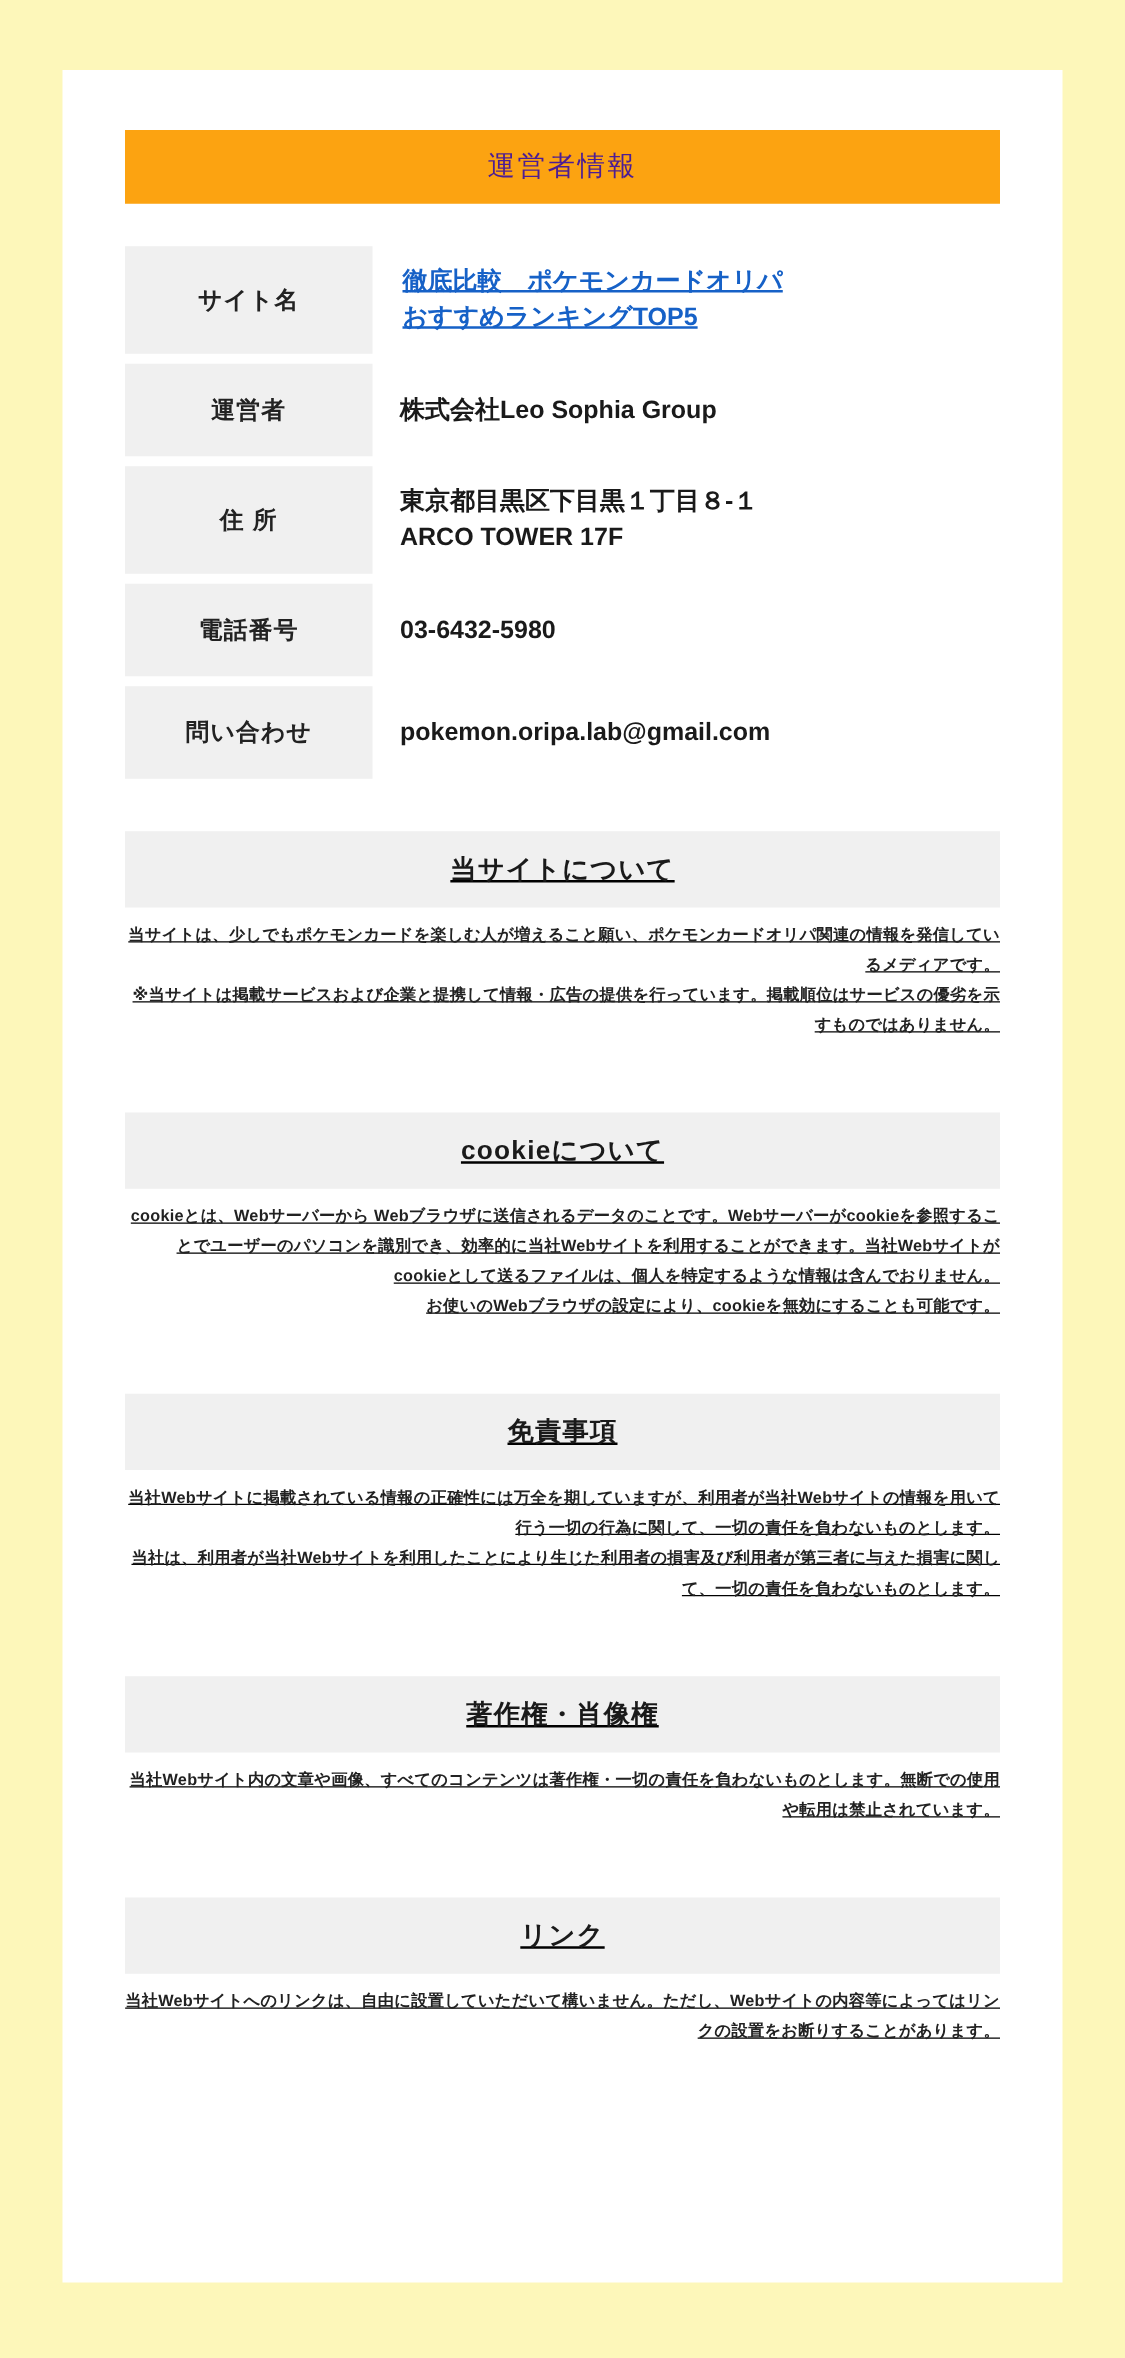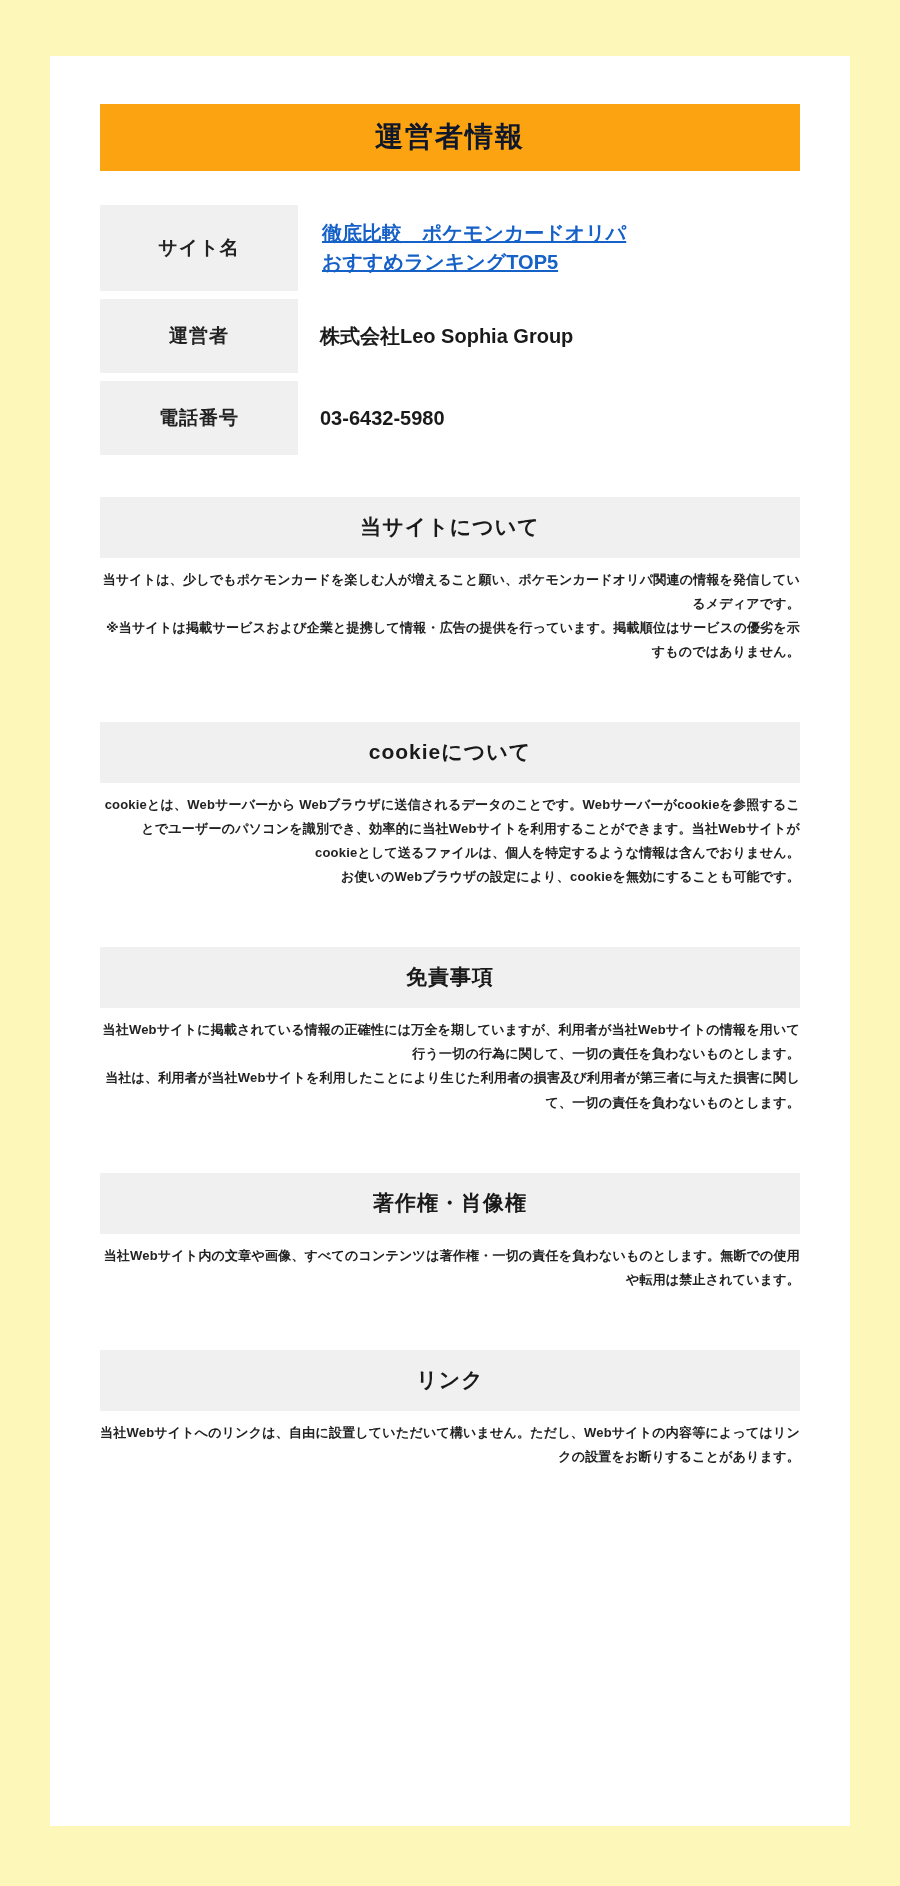--- a/index.html
+++ b/index.html
@@ -22,24 +22,24 @@
   .sheet {
     background: #ffffff;
     min-height: 1770px;
     box-sizing: border-box;
     padding: 48px 50px 60px 50px;
   }
 
   
   .header-bar {
     background: #fca311;
-    color: #0f172a;
+    color: #4c1d95;
     text-align: center;
-    font-size: 28px;
-    font-weight: bold;
+    font-size: 22px;
+    font-weight: normal;
     letter-spacing: 2px;
     padding: 14px 0 15px 0;
     margin-bottom: 26px;
   }
 
   
   .info-table {
     width: 100%;
     border-collapse: separate;
     border-spacing: 0 8px;
@@ -71,20 +71,21 @@
     cursor: pointer;
     padding-left: 24px;
   }
   .info-value .line {
     display: block;
   }
 
   
   .section {
     margin-top: 34px;
+    text-decoration: underline;
   }
   .section-title {
     background: #f0f0f0;
     text-align: center;
     font-size: 21px;
     font-weight: bold;
     color: #1a1a1a;
     padding: 16px 0 17px 0;
     letter-spacing: 1px;
   }
@@ -121,23 +122,36 @@
             <span class="line">おすすめランキングTOP5</span>
           </td>
         </tr>
         <tr>
           <td class="info-label">運営者</td>
           <td class="info-value">
             <span class="line">株式会社Leo Sophia Group</span>
           </td>
         </tr>
         <tr>
+          <td class="info-label">住 所</td>
+          <td class="info-value">
+            <span class="line">東京都目黒区下目黒１丁目８-１</span>
+            <span class="line">ARCO TOWER 17F</span>
+          </td>
+        </tr>
+        <tr>
           <td class="info-label">電話番号</td>
           <td class="info-value">
             <span class="line">03-6432-5980</span>
+          </td>
+        </tr>
+        <tr>
+          <td class="info-label">問い合わせ</td>
+          <td class="info-value">
+            <span class="line">pokemon.oripa.lab@gmail.com</span>
           </td>
         </tr>
       </tbody>
     </table>
 
     <div class="section">
       <div class="section-title">当サイトについて</div>
       <div class="section-body">
         <p>当サイトは、少しでもポケモンカードを楽しむ人が増えること願い、ポケモンカードオリパ関連の情報を発信しているメディアです。</p>
         <p>※当サイトは掲載サービスおよび企業と提携して情報・広告の提供を行っています。掲載順位はサービスの優劣を示すものではありません。</p>

